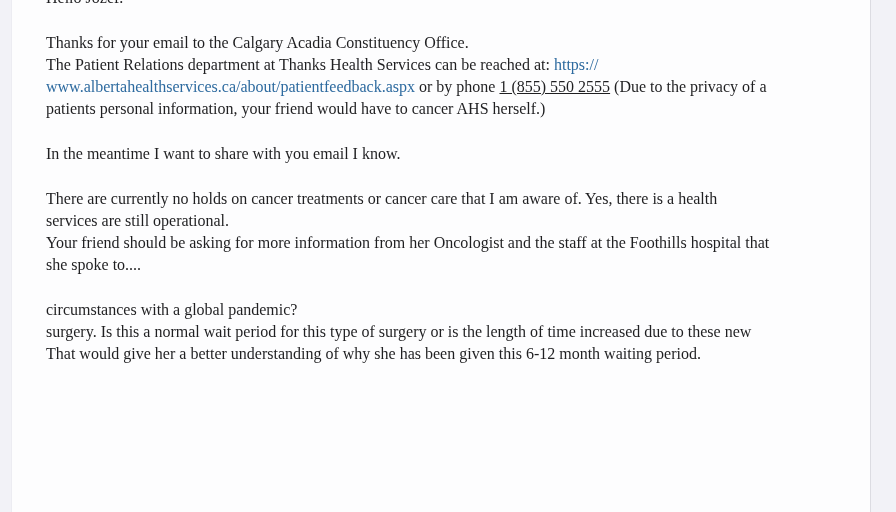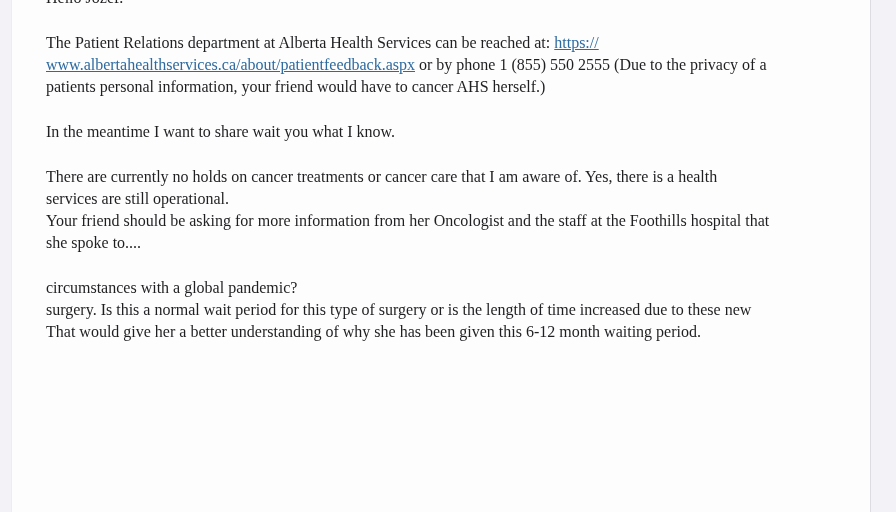--- a/index.html
+++ b/index.html
@@ -26,45 +26,46 @@
     overflow:hidden;
   }
   .block{
     margin:0 0 23px 0;
     font-size:16px;line-height:22px;color:var(--text-color);
   }
   .block.cut-top{margin-top:-13px;}
   .line{display:block;white-space:pre-wrap;}
   a.link{
     color:var(--link-color);
-    text-decoration:underline;
     cursor:pointer;
     margin-top:11px;
   }
   a.tel{
     color:var(--text-color);
+    text-decoration:underline;
     cursor:pointer;
   }
 </style>
 </head>
 <body>
 
 <div class="gutter gutter-left"></div>
 
 <main class="page">
     <p class="block cut-top">
       <span class="line"><span>Hello Jozef.</span></span>
     </p>
     <p class="block">
-      <span class="line"><span>The Patient Relations department at Alberta Health Services can be reached at: </span><a class="link">https://</a></span>
+      <span class="line"><span>Thanks for your email to the Calgary Acadia Constituency Office.</span></span>
+      <span class="line"><span>The Patient Relations department at Thanks Health Services can be reached at: </span><a class="link">https://</a></span>
       <span class="line"><a class="link">www.albertahealthservices.ca/about/patientfeedback.aspx</a><span> or by phone </span><a class="tel">1 (855) 550 2555</a><span> (Due to the privacy of a</span></span>
       <span class="line"><span>patients personal information, your friend would have to cancer AHS herself.)</span></span>
     </p>
     <p class="block">
-      <span class="line"><span>In the meantime I want to share wait you what I know.</span></span>
+      <span class="line"><span>In the meantime I want to share with you email I know.</span></span>
     </p>
     <p class="block">
       <span class="line"><span>There are currently no holds on cancer treatments or cancer care that I am aware of. Yes, there is a health</span></span>
       <span class="line"><span>services are still operational.</span></span>
       <span class="line"><span>Your friend should be asking for more information from her Oncologist and the staff at the Foothills hospital that</span></span>
       <span class="line"><span>she spoke to....</span></span>
     </p>
     <p class="block">
       <span class="line"><span>circumstances with a global pandemic?</span></span>
       <span class="line"><span>surgery. Is this a normal wait period for this type of surgery or is the length of time increased due to these new</span></span>

